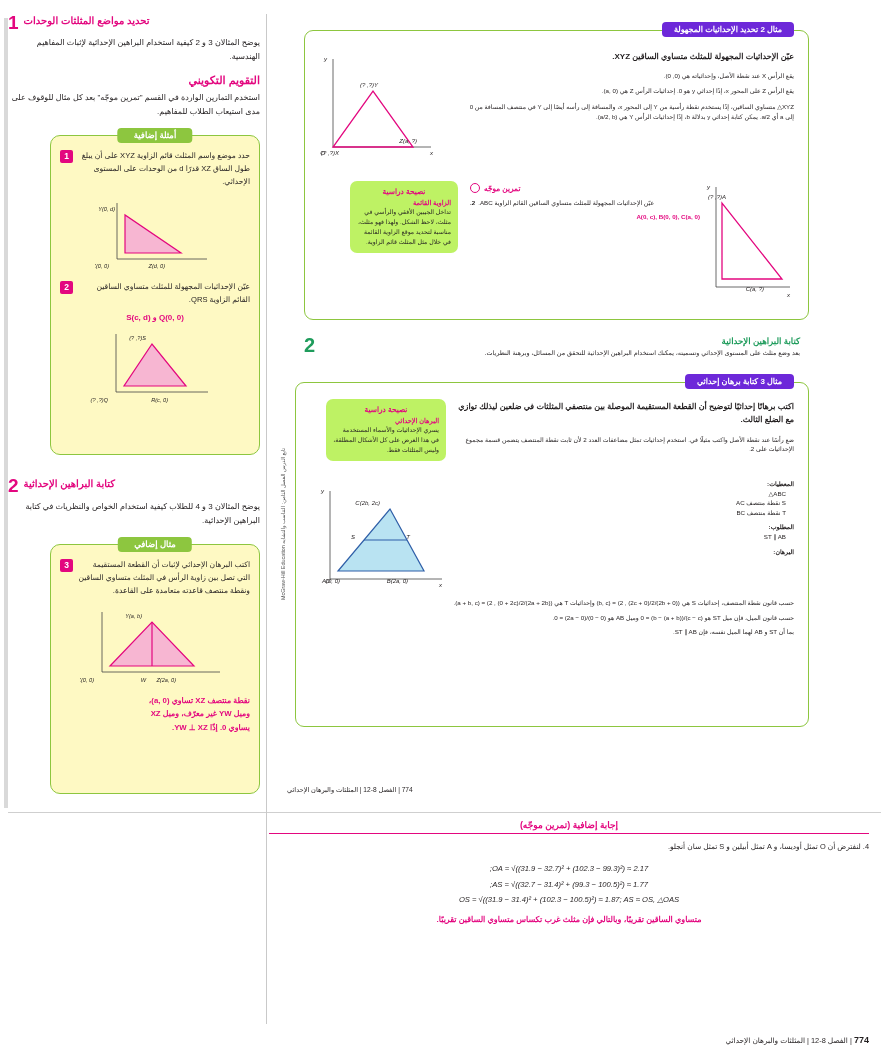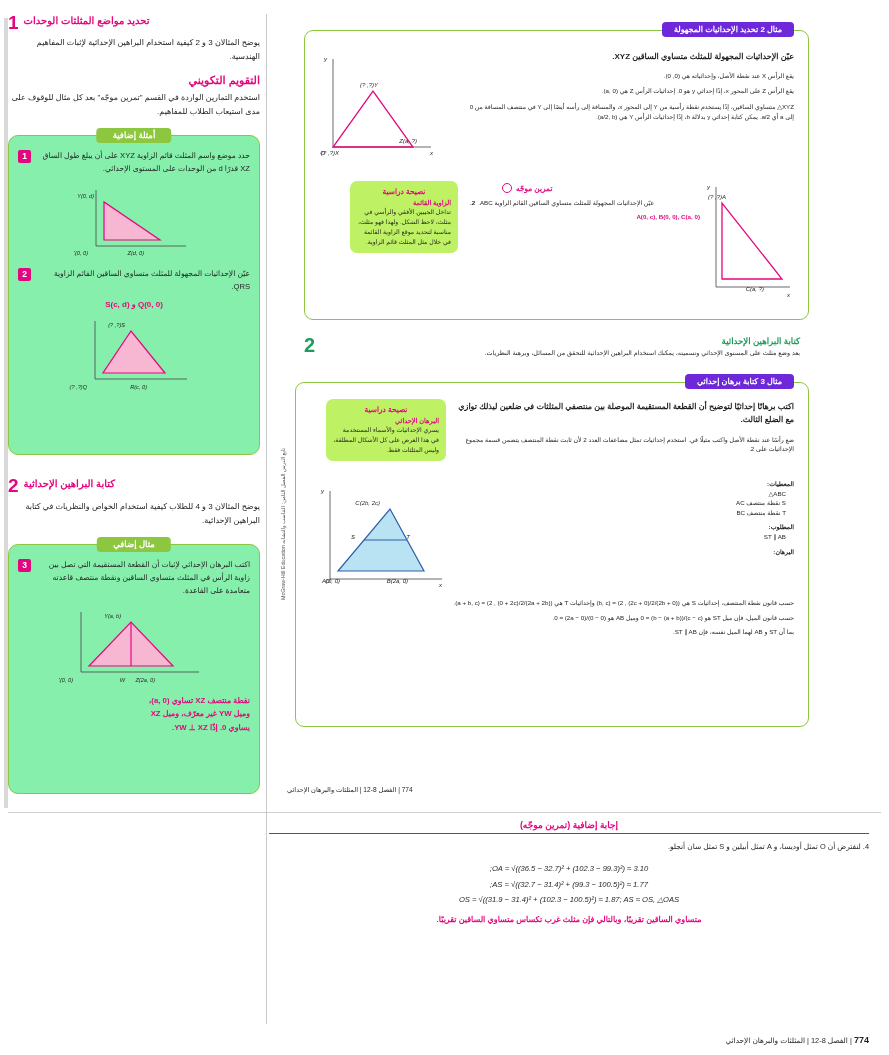--- a/index.html
+++ b/index.html
@@ -163,24 +163,25 @@
     font-size: 11px;
     font-weight: bold;
     color: #e3077f;
     text-align: right;
     margin: 10px 0 4px 0;
   }
 
   .green-card {
     border: 1.2px solid #8dc63f;
     border-radius: 10px;
-    background: #86efac;
+    background: #fef9c3;
     position: relative;
     box-sizing: border-box;
     padding: 14px 9px 9px 9px;
+    margin-left: 42px;
   }
   .green-card-title {
     position: absolute;
     top: -8px;
     right: 50%;
     transform: translateX(50%);
     background: #8dc63f;
     color: #ffffff;
     font-size: 8.5px;
     font-weight: bold;
@@ -348,21 +349,21 @@
         <div class="tiny" style="margin-top:6px;">XYZ△ متساوي الساقين، إذًا يستخدم نقطة رأسية من Y إلى المحور x، والمسافة إلى رأسه أيضًا إلى Y في منتصف المسافة من 0 إلى a أي 2/a. يمكن كتابة إحداثي y بدلالة b، إذًا إحداثيات الرأس Y هي (a/2, b).</div>
       </div>
 
       <div class="study-tip" style="top:150px; right:350px; width:108px;">
         <div class="tip-title">نصيحة دراسية</div>
         <div class="tip-sub">الزاوية القائمة</div>
         <div class="tip-body">تداخل الجيبين الأفقي والرأسي في مثلث، لاحظ الشكل. ولهذا فهو مثلث، مناسبة لتحديد موقع الزاوية القائمة في خلال مثل المثلث قائم الزاوية.</div>
       </div>
 
       <div style="position:absolute; top:152px; right:108px; width:230px;">
-        <div style="display:flex; flex-direction:row-reverse; align-items:center; gap:4px;margin-left:32px;">
+        <div style="display:flex; flex-direction:row-reverse; align-items:center; gap:4px;">
           <span style="display:inline-block;width:8px;height:8px;border-radius:50%;border:1.4px solid #e3077f;"></span>
           <span class="pink bold" style="font-size:7.4px;">تمرين موجّه</span>
         </div>
         <div class="ar" style="margin-top:5px; display:flex; flex-direction:row-reverse; gap:3px;">
           <span class="tiny bold">2.</span>
           <span class="tiny">عيّن الإحداثيات المجهولة للمثلث متساوي الساقين القائم الزاوية ABC.</span>
         </div>
         <div class="tiny pink bold ar" style="margin-top:4px;">A(0, c), B(0, 0), C(a, 0)</div>
       </div>
 
@@ -521,21 +522,21 @@
         <div>يساوي 0. إذًا YW ⊥ XZ.</div>
       </div>
     </div>
   </div>
 
   <div class="answer-block">
     <div class="answer-title">إجابة إضافية (تمرين موجّه)</div>
     <div class="answer-rule"></div>
     <div class="answer-line">4. لنفترض أن O تمثل أوديسا، و A تمثل أبيلين و S تمثل سان أنجلو.</div>
     <div class="eqns">
-      <div>OA = √((36.5 − 32.7)² + (102.3 − 99.3)²) ≈ 3.10;</div>
+      <div>OA = √((31.9 − 32.7)² + (102.3 − 99.3)²) ≈ 2.17;</div>
       <div>AS = √((32.7 − 31.4)² + (99.3 − 100.5)²) ≈ 1.77;</div>
       <div>OS = √((31.9 − 31.4)² + (102.3 − 100.5)²) ≈ 1.87; AS ≈ OS, △OAS</div>
     </div>
     <div class="concl">متساوي الساقين تقريبًا، وبالتالي فإن مثلث غرب تكساس متساوي الساقين تقريبًا.</div>
   </div>
 
   <div class="footer-main">
     <span class="pg">774</span>
     <span> | </span>
     <span>الفصل 8-12</span>

